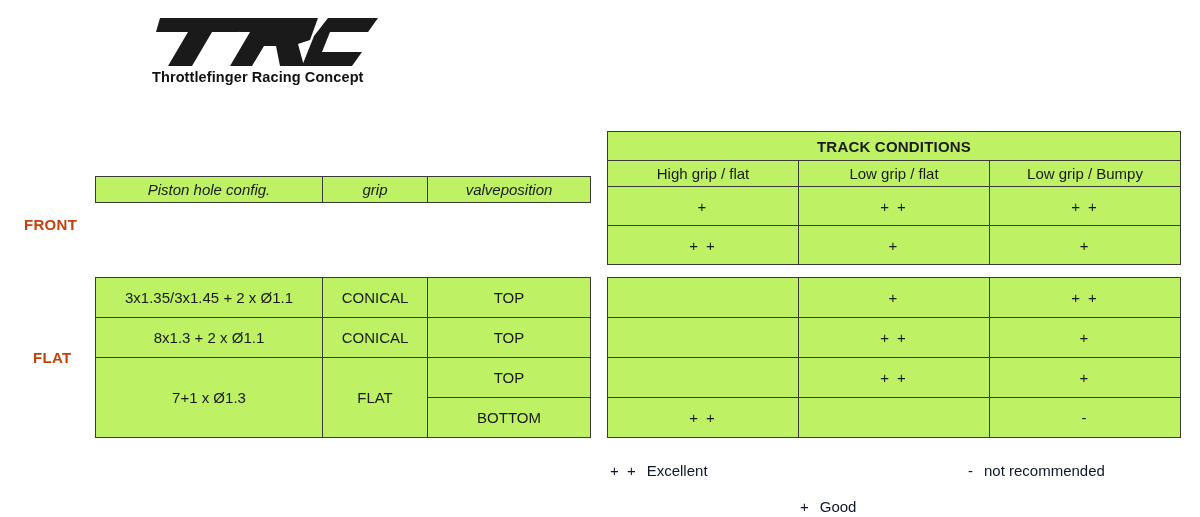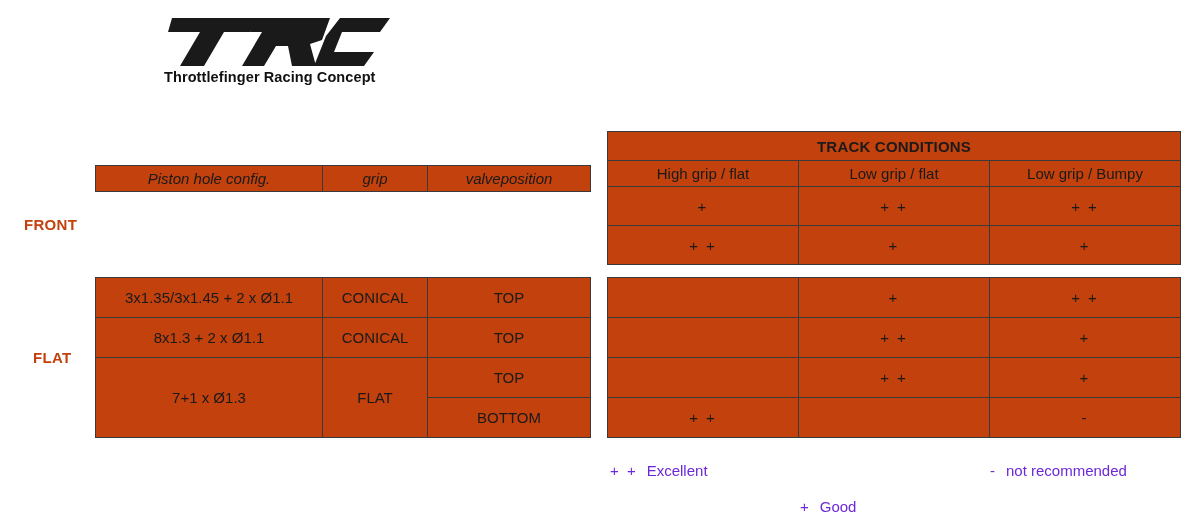--- a/index.html
+++ b/index.html
@@ -15,21 +15,20 @@
     color: #1a1a1a;
     overflow: hidden;
   }
 
   
   #logo-block {
     position: absolute;
     left: 152px;
     top: 16px;
     width: 240px;
-    margin-left: 12px;
   }
   #logo-mark {
     height: 52px;
     width: 228px;
     display: block;
   }
   #logo-tagline {
     font-family: "Liberation Sans", sans-serif;
     font-weight: bold;
     font-size: 14.5px;
@@ -49,21 +48,21 @@
     white-space: nowrap;
   }
   #label-front { left: 24px; top: 216px; }
   #label-rear  { left: 33px; top: 349px; }
 
   
   table.grid {
     position: absolute;
     border-collapse: collapse;
     table-layout: fixed;
-    background: #c2410c;
+    background: #bef264;
   }
   table.grid td,
   table.grid th {
     border: 1.3px solid #3a3a3a;
     text-align: center;
     vertical-align: middle;
     font-weight: normal;
     font-size: 15px;
     color: #1a1a1a;
     padding: 0;
@@ -76,47 +75,47 @@
     font-weight: bold !important;
     font-size: 15px;
     letter-spacing: 0.2px;
   }
   .rating {
     font-size: 15px;
     letter-spacing: 2px;
   }
 
   
-  #table-left-front  { left: 95px;  top: 165px; width: 495px; }
+  #table-left-front  { left: 95px;  top: 176px; width: 495px; }
   #table-left-rear   { left: 95px;  top: 277px; width: 495px; }
   #table-right-front { left: 607px; top: 131px; width: 573px; }
   #table-right-rear  { left: 607px; top: 277px; width: 573px; }
 
   
   #legend {
     position: absolute;
     left: 607px;
     top: 462px;
     width: 580px;
     height: 26px;
   }
   .legend-item {
     position: absolute;
     white-space: nowrap;
     font-size: 15px;
-    color: #6d28d9;
+    color: #0f172a;
   }
   .legend-sym {
     display: inline-block;
     letter-spacing: 2px;
     margin-right: 9px;
   }
   #legend-excellent { left: 3px;   top: 0; }
   #legend-good      { left: 193px; top: 0; margin-top: 36px; }
-  #legend-notrec    { left: 383px; top: 0; }
+  #legend-notrec    { left: 361px; top: 0; }
 </style>
 </head>
 <body>
 
 <div id="logo-block">
   <svg id="logo-mark" viewBox="0 0 228 52" aria-hidden="true">
 
     <polygon points="8,2 96,2 86,16 60,16 40,50 16,50 36,16 4,16" fill="#1a1a1a"></polygon>
 
     <path d="M92,2 L156,2 L166,2 L158,24 L146,28 L152,50 L128,50 L124,30 L112,30 L100,50 L78,50 L98,16 L86,16 Z

